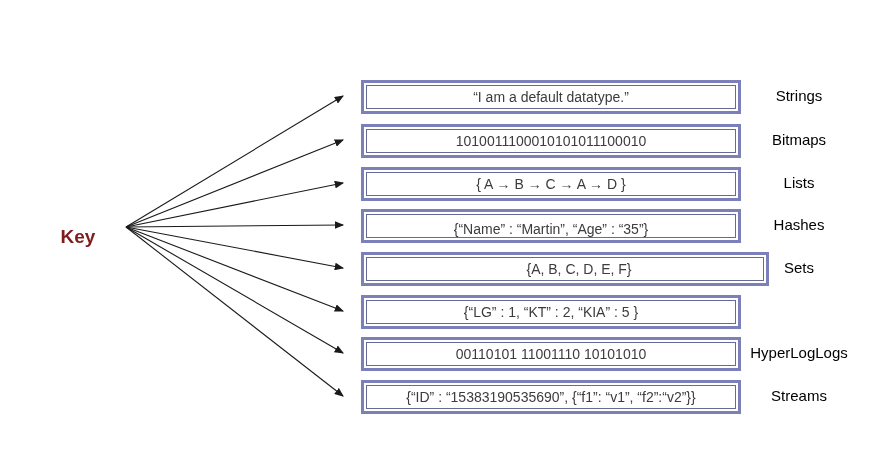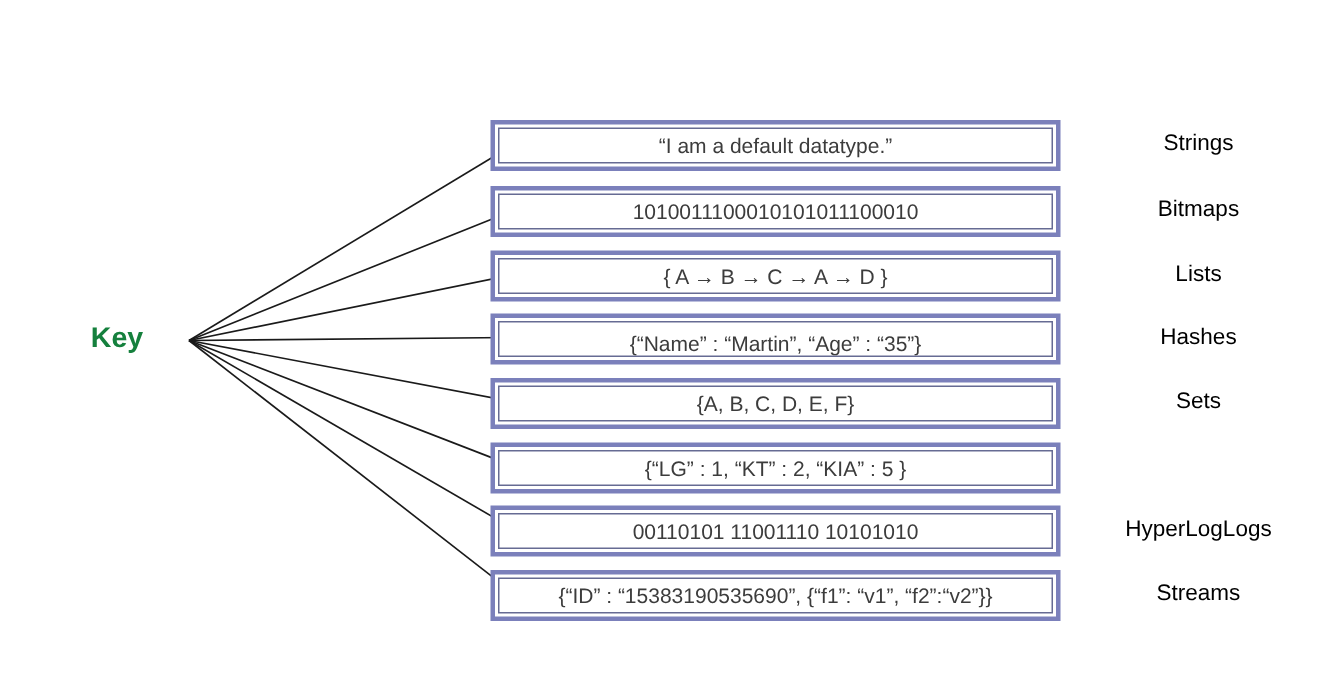--- a/index.html
+++ b/index.html
@@ -7,57 +7,57 @@
     position: relative;
     width: 884px;
     height: 452px;
     background: #ffffff;
     font-family: "Liberation Sans", sans-serif;
     overflow: hidden;
   }
   .key-label {
     position: absolute;
     left: 56px;
-    top: 215px;
+    top: 226px;
     width: 44px;
     text-align: center;
     font-size: 19px;
     font-weight: bold;
-    color: #15803d;
+    color: #7f1d1d;
   }
   .arrows-layer {
     position: absolute;
     left: 0; top: 0;
     width: 884px; height: 452px;
     pointer-events: none;
   }
   .arrows-layer line {
     stroke: var(--arrow, #1a1a1a);
     stroke-width: 1.1;
   }
   .box {
     position: absolute;
-    left: 332px;
+    left: 366px;
     width: 368px;
     height: 22px;
     background: #ffffff;
     border: 1px solid var(--box-border-inner, #666b93);
     box-shadow: 0 0 0 2px #ffffff, 0 0 0 5px var(--box-border-outer, #7b80bb);
     display: flex;
     align-items: center;
     justify-content: center;
     font-size: 14px;
     color: var(--text, #3c3c3c);
     white-space: nowrap;
   }
   .box-1 { top: 85px; }
   .box-2 { top: 129px; }
   .box-3 { top: 172px; }
   .box-4 { top: 214px; align-items: flex-end; }
-  .box-5 { top: 257px; }
+  .box-5 { top: 257px; padding-left: 28px; }
   .box-6 { top: 300px; }
   .box-7 { top: 342px; }
   .box-8 { top: 385px; }
   .type-label {
     position: absolute;
     left: 737px;
     width: 124px;
     text-align: center;
     font-size: 15px;
     font-weight: normal;

